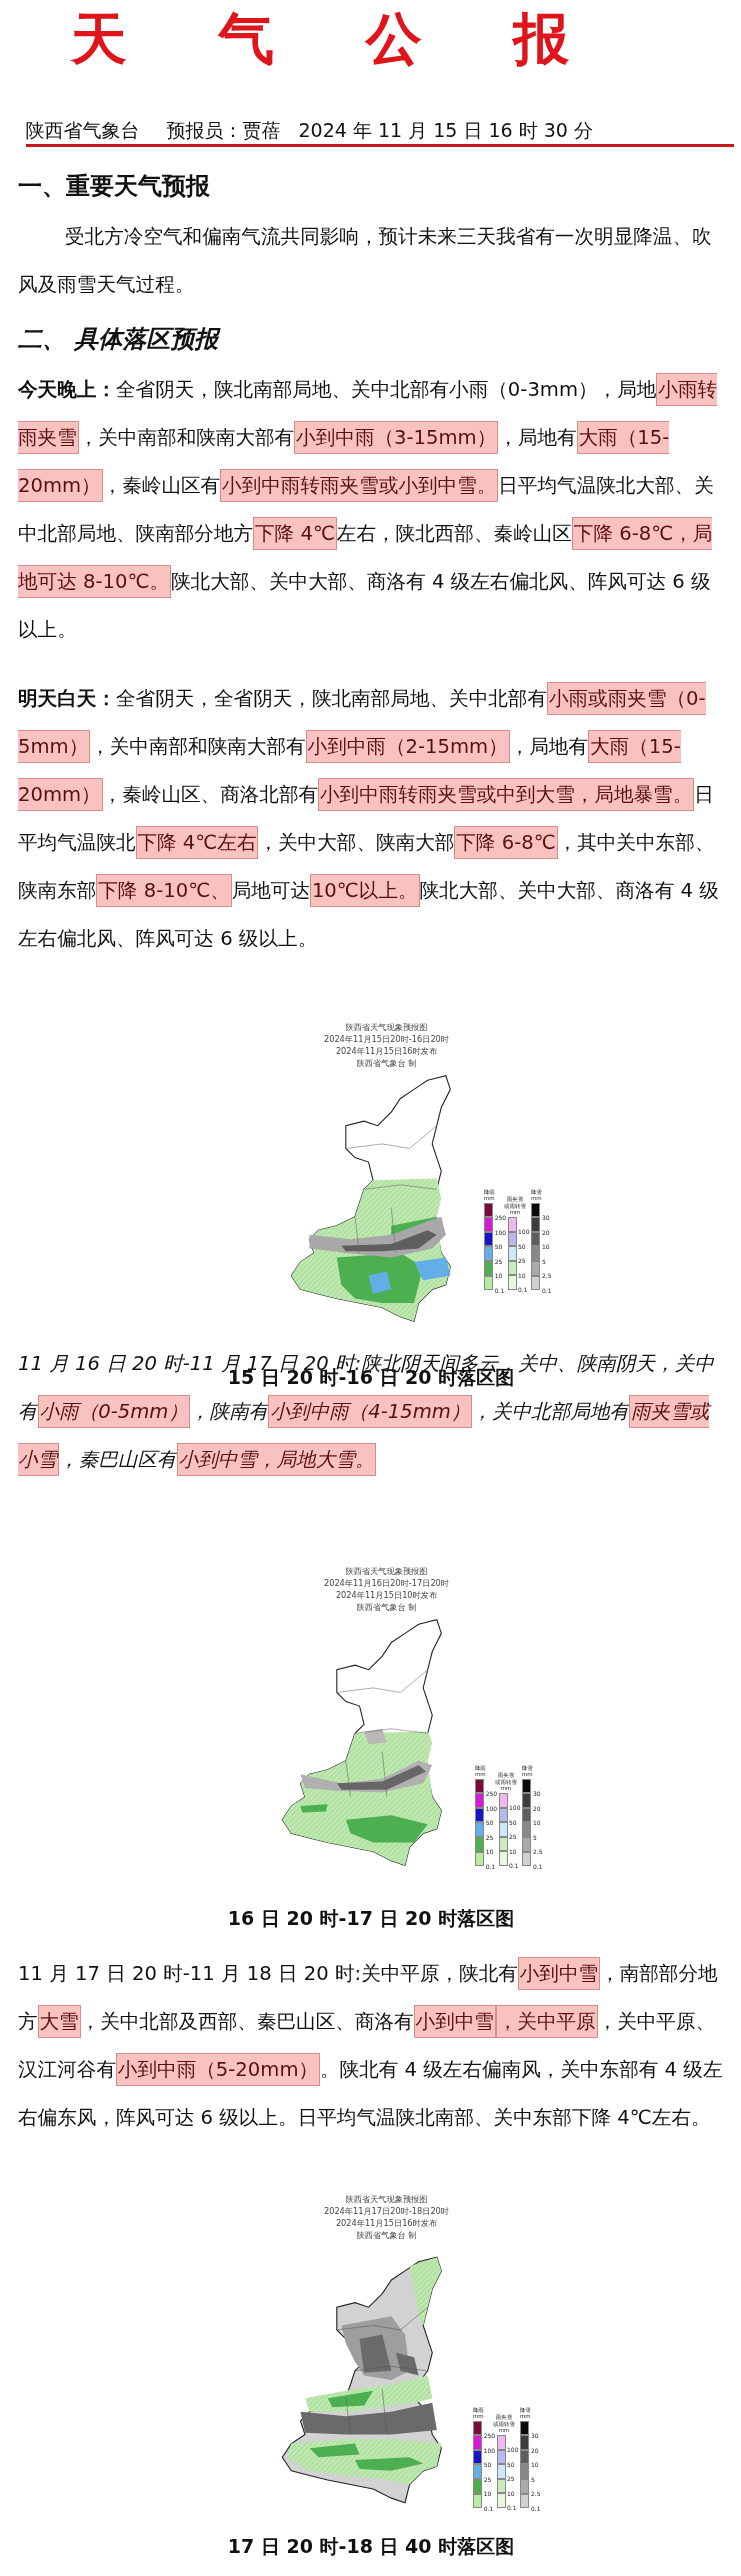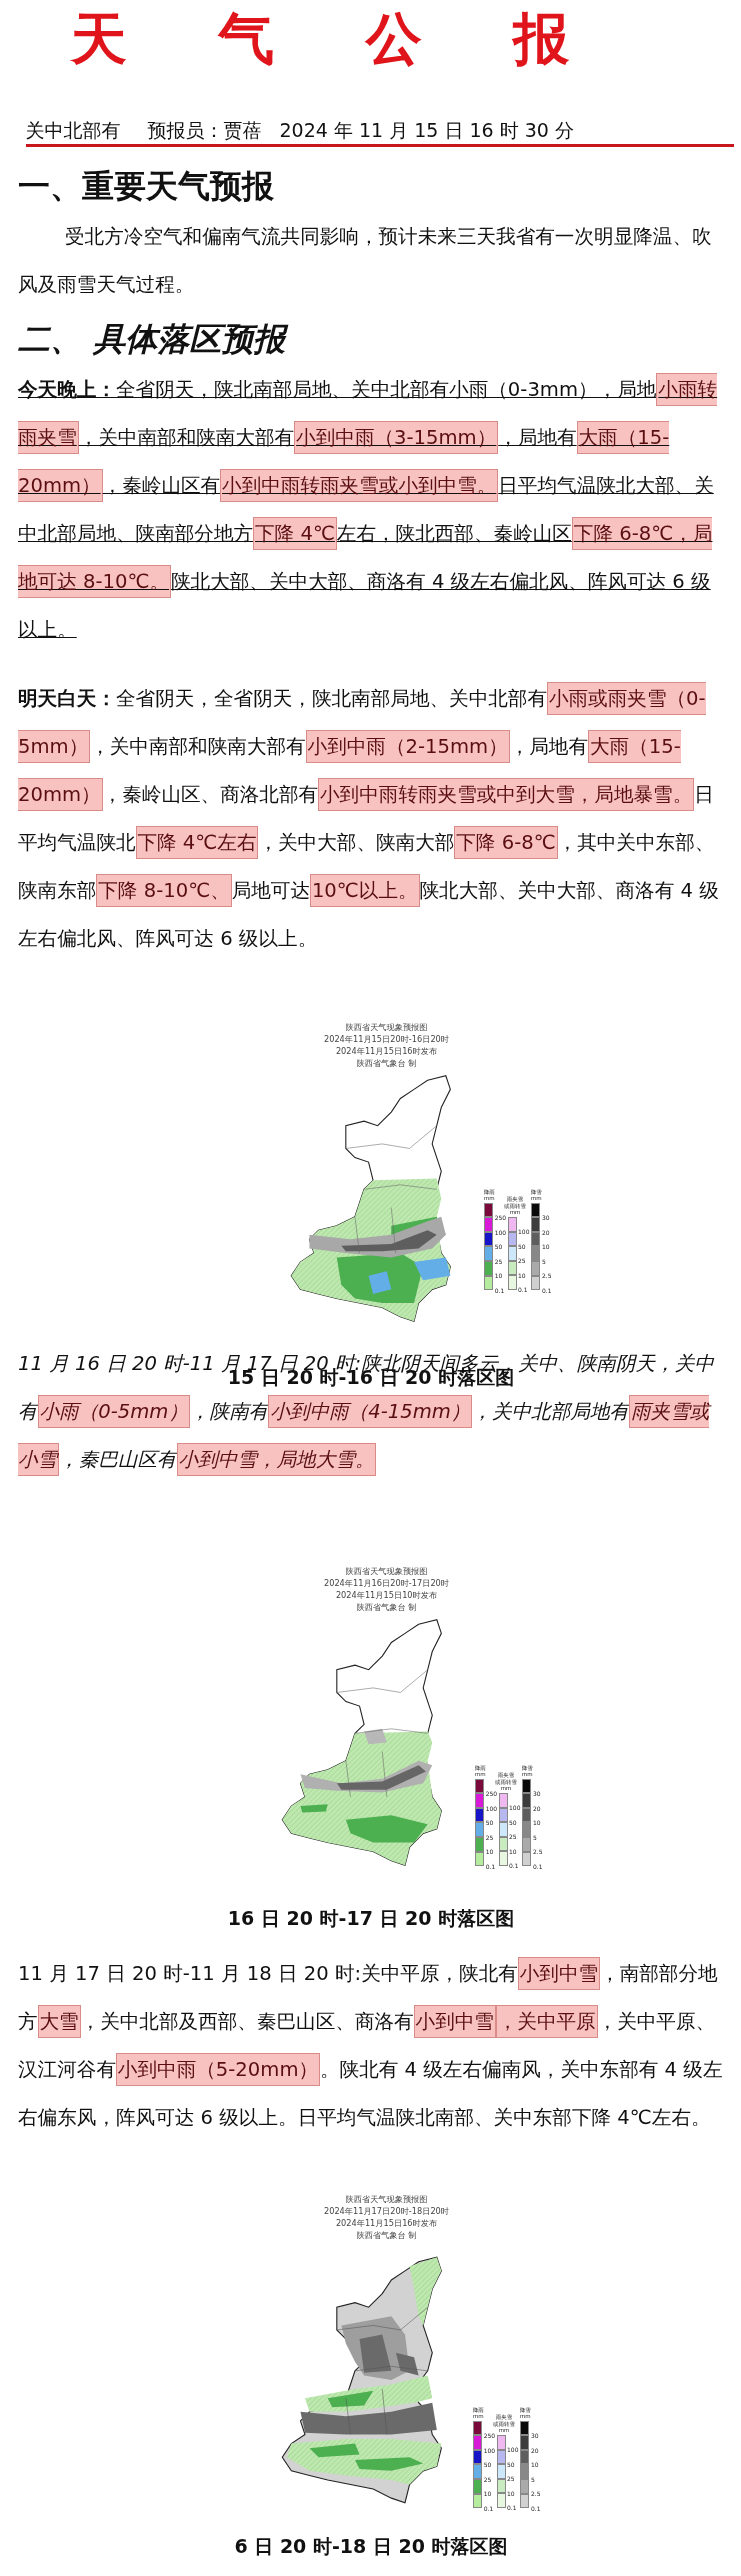--- a/index.html
+++ b/index.html
@@ -32,21 +32,21 @@
       font-size: 19px; line-height: 25.5px; white-space: nowrap;
     }
     .byline span { margin-right: 0; }
     .byline .gap1 { display: inline-block; width: 27px; }
     .byline .gap2 { display: inline-block; width: 18px; }
     .rule {
       position: absolute; left: 25.5px; top: 144px; width: 708px; height: 2.7px;
       background: #c8161d;
     }
     .h1 {
-      position: absolute; left: 18px; font-size: 32px; font-weight: bold; line-height: 31px;
+      position: absolute; left: 18px; font-size: 24px; font-weight: bold; line-height: 31px;
       white-space: nowrap;
     }
     .para {
       position: absolute; left: 18px; width: 710px;
       font-size: 19.6px; line-height: 48px;
     }
     .para .lbl { font-weight: bold; }
     .hl {
       background: #f7c2c0;
       border: 1.4px solid #d98b88;
@@ -75,30 +75,30 @@
     .leg-title { position: absolute; font-size: 5.5px; line-height: 6.4px; text-align: center; color: #222; }
   </style>
 </head>
 <body>
 
 <div class="masthead">
   <span class="title">天 气 公 报</span>
 </div>
 
 <div class="byline">
-  <span>关中北部有</span><span class="gap1"></span><span>预报员：贾蓓</span><span class="gap2"></span><span>2024 年 11 月 15 日 16 时 30 分</span>
+  <span>陕西省气象台</span><span class="gap1"></span><span>预报员：贾蓓</span><span class="gap2"></span><span>2024 年 11 月 15 日 16 时 30 分</span>
 </div>
 <div class="rule"></div>
 
 <div class="h1" style="top:171px;">一、重要天气预报</div>
 <div class="para indent" style="top:213px;">受北方冷空气和偏南气流共同影响，预计未来三天我省有一次明显降温、吹风及雨雪天气过程。</div>
 
 <div class="h1" style="top:324px;font-style:italic;">二、 具体落区预报</div>
 
-<div class="para" style="top:366px;text-decoration:underline;">
+<div class="para" style="top:366px;">
   <span class="lbl">今天晚上：</span><span>全省阴天，陕北南部局地、关中北部有小雨（0-3mm），局地</span><span class="hl">小雨转雨夹雪</span><span>，关中南部和陕南大部有</span><span class="hl">小到中雨（3-15mm）</span><span>，局地有</span><span class="hl">大雨（15-20mm）</span><span>，秦岭山区有</span><span class="hl">小到中雨转雨夹雪或小到中雪。</span><span>日平均气温陕北大部、关中北部局地、陕南部分地方</span><span class="hl">下降 4℃</span><span>左右，陕北西部、秦岭山区</span><span class="hl">下降 6-8℃，局地可达 8-10℃。</span><span>陕北大部、关中大部、商洛有 4 级左右偏北风、阵风可达 6 级以上。</span>
 </div>
 
 <div class="para" style="top:675px;">
   <span class="lbl">明天白天：</span><span>全省阴天，全省阴天，陕北南部局地、关中北部有</span><span class="hl">小雨或雨夹雪（0-5mm）</span><span>，关中南部和陕南大部有</span><span class="hl">小到中雨（2-15mm）</span><span>，局地有</span><span class="hl">大雨（15-20mm）</span><span>，秦岭山区、商洛北部有</span><span class="hl">小到中雨转雨夹雪或中到大雪，局地暴雪。</span><span>日平均气温陕北</span><span class="hl">下降 4℃左右</span><span>，关中大部、陕南大部</span><span class="hl">下降 6-8℃</span><span>，其中关中东部、陕南东部</span><span class="hl">下降 8-10℃、</span><span>局地可达</span><span class="hl">10℃以上。</span><span>陕北大部、关中大部、商洛有 4 级左右偏北风、阵风可达 6 级以上。</span>
 </div>
 
 <div class="map-fig" style="top:1021px; height:309px;">
   <div class="map-head" style="margin-left:-55px;">
     <div>陕西省天气现象预报图</div>
@@ -345,14 +345,14 @@
     <div class="leg-labels" style="left:60px;top:22px;">
       <div>30</div>
         <div>20</div>
         <div>10</div>
         <div>5</div>
         <div>2.5</div>
         <div>0.1</div>
     </div>
   </div>
 </div>
-<div class="caption" style="top:2534px;">6 日 20 时-18 日 20 时落区图</div>
+<div class="caption" style="top:2534px;">17 日 20 时-18 日 40 时落区图</div>
 
 
 </body></html>

